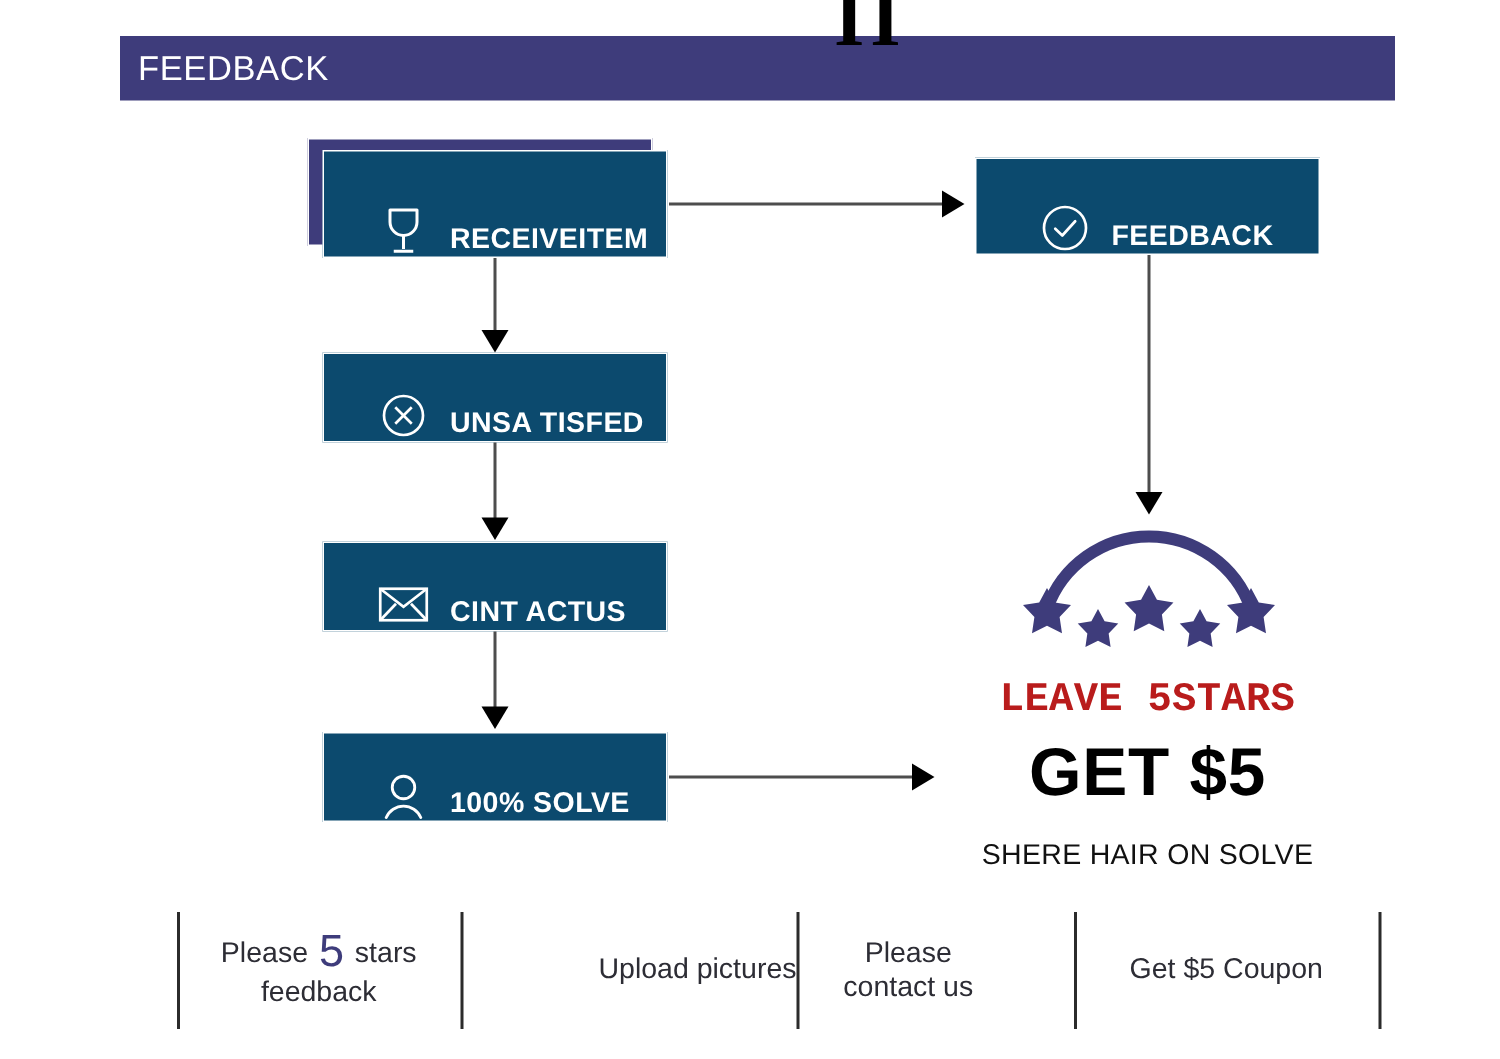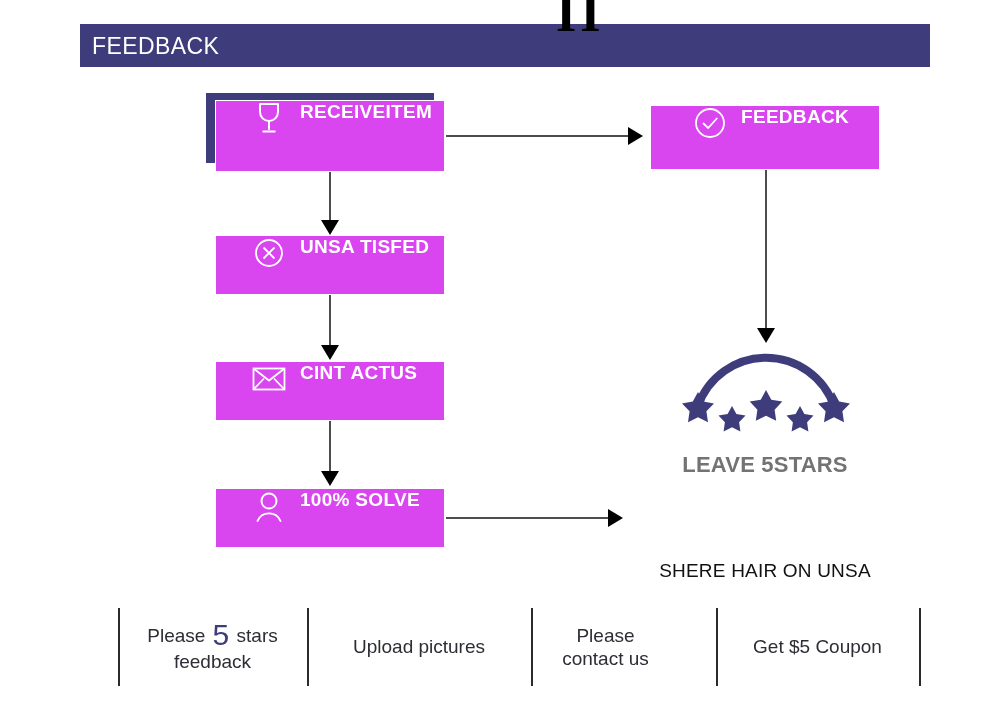--- a/index.html
+++ b/index.html
@@ -49,25 +49,25 @@
     font-size: 52px;
     font-weight: 700;
     color: #000000;
     letter-spacing: 4px;
     line-height: 1;
   }
 
   
   .flow-box {
     position: absolute;
-    background: #d946ef;
+    background: #0c4a6e;
     border: 1.5px solid #ffffff;
     box-sizing: border-box;
     display: flex;
-    align-items: flex-start;
+    align-items: flex-end;
     padding-left: 36px;
   }
   .flow-box .bx-icon {
     width: 34px;
     height: 34px;
     flex: 0 0 34px;
     display: flex;
     align-items: center;
     justify-content: center;
   }
@@ -125,26 +125,26 @@
     top: 350px;
     width: 180px;
     height: 82px;
   }
   .promo-line1 {
     position: absolute;
     left: 650px;
     top: 452px;
     width: 230px;
     text-align: center;
-    font-size: 22px;
+    font-size: 27px;
     font-weight: 700;
-    color: #737373;
+    color: #b91c1c;
     letter-spacing: 0.2px;
     white-space: nowrap;
-    font-family: Liberation Sans, sans-serif;
+    font-family: Liberation Mono, monospace;
   }
   .promo-line2 {
     position: absolute;
     left: 650px;
     top: 489px;
     width: 230px;
     text-align: center;
     font-size: 45px;
     font-weight: 700;
     color: #000000;
@@ -288,36 +288,37 @@
         <path d="M22 42 L27.2 51.6 L38 53.4 L30.4 61.3 L32 72.2 L22 67.2 L12 72.2 L13.6 61.3 L6 53.4 L16.8 51.6 Z"></path>
         <path d="M56 56 L60.4 64.1 L69.5 65.6 L63.1 72.3 L64.4 81.4 L56 77.2 L47.6 81.4 L48.9 72.3 L42.5 65.6 L51.6 64.1 Z"></path>
         <path d="M90 40 L95.3 49.8 L106.3 51.6 L98.6 59.7 L100.2 70.8 L90 65.7 L79.8 70.8 L81.4 59.7 L73.7 51.6 L84.7 49.8 Z"></path>
         <path d="M124 56 L128.4 64.1 L137.5 65.6 L131.1 72.3 L132.4 81.4 L124 77.2 L115.6 81.4 L116.9 72.3 L110.5 65.6 L119.6 64.1 Z"></path>
         <path d="M158 42 L163.2 51.6 L174 53.4 L166.4 61.3 L168 72.2 L158 67.2 L148 72.2 L149.6 61.3 L142 53.4 L152.8 51.6 Z"></path>
       </g>
     </svg>
   </div>
 
   <div class="promo-line1">LEAVE 5STARS</div>
-  <div class="promo-line3">SHERE HAIR ON UNSA</div>
+  <div class="promo-line2">GET $5</div>
+  <div class="promo-line3">SHERE HAIR ON SOLVE</div>
 
   <div class="divider" style="left:118px;"></div>
   <div class="divider" style="left:307px;"></div>
   <div class="divider" style="left:531px;"></div>
   <div class="divider" style="left:716px;"></div>
   <div class="divider" style="left:919px;"></div>
 
   <div class="strip-cell" style="left:118px; width:189px;">
     <span>
       <span>Please </span><span class="big5">5</span><span> stars</span><br>
       <span>feedback</span>
     </span>
   </div>
 
-  <div class="strip-cell" style="left:307px; width:224px;">
+  <div class="strip-cell" style="left:307px; width:224px;justify-content:flex-end;">
     <span>Upload pictures</span>
   </div>
 
   <div class="strip-cell" style="left:531px; width:149px;">
     <span>
       <span>Please</span><br>
       <span>contact us</span>
     </span>
   </div>
 

